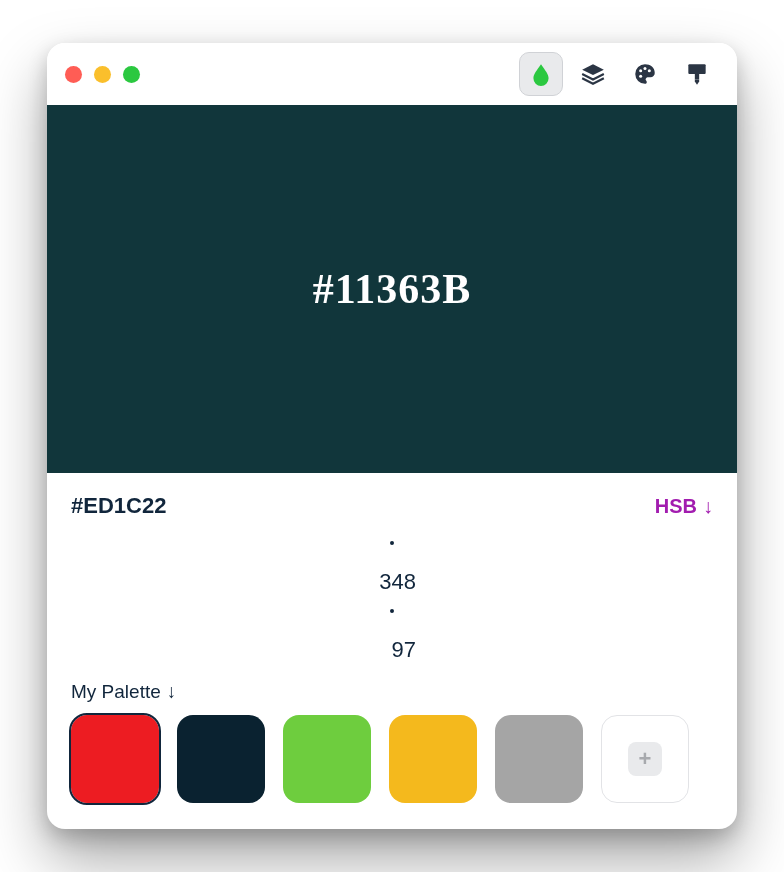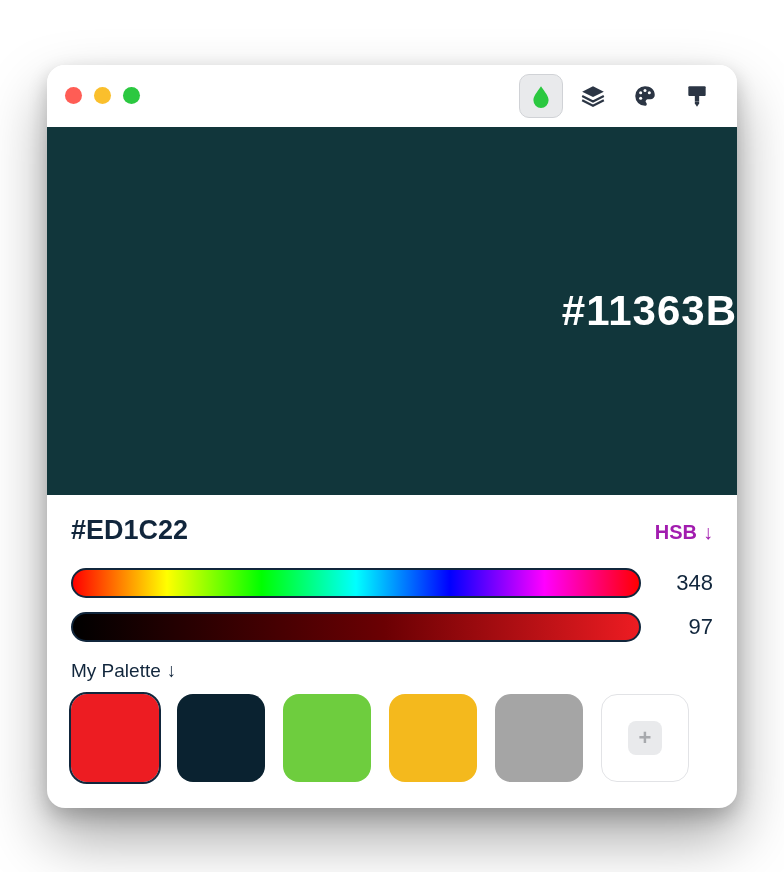--- a/index.html
+++ b/index.html
@@ -39,43 +39,44 @@
     display: flex; align-items: center; justify-content: center;
     border-radius: 10px;
     cursor: pointer;
   }
   .tool.active { background: #e9eaec; border: 1px solid #d0d2d6; }
   .tool svg { width: 26px; height: 26px; }
   .preview {
     height: 368px;
     display: flex;
     align-items: center;
-    justify-content: flex-end;
+    justify-content: center;
+    font-family: Liberation Serif, serif;
   }
   .preview-hex {
     color: #ffffff;
     font-size: 42px;
     font-weight: 800;
     letter-spacing: 1px;
   }
   .controls { padding: 20px 24px 26px; }
   .row-top {
     display: flex;
     justify-content: space-between;
     align-items: baseline;
     margin-bottom: 22px;
   }
-  .hex-label { font-size: 27px; font-weight: 800; color: #11263c; }
+  .hex-label { font-size: 22px; font-weight: 800; color: #11263c; }
   .mode {
     font-size: 20px; font-weight: 800; color: #a21caf;
     display: flex; align-items: center; gap: 6px; cursor: pointer;
   }
   .mode .chev { font-weight: 400; }
   .slider-row {
-    display: flex; align-items: center; gap: 24px; margin-bottom: 14px;
+    display: flex; align-items: center; gap: 24px; margin-bottom: 14px; flex-direction: column;
   }
   .track {
     flex: 1;
     height: 30px;
     border-radius: 999px;
     border: 2px solid #11263c;
     position: relative;
     cursor: pointer;
   }
   .track.hue {

